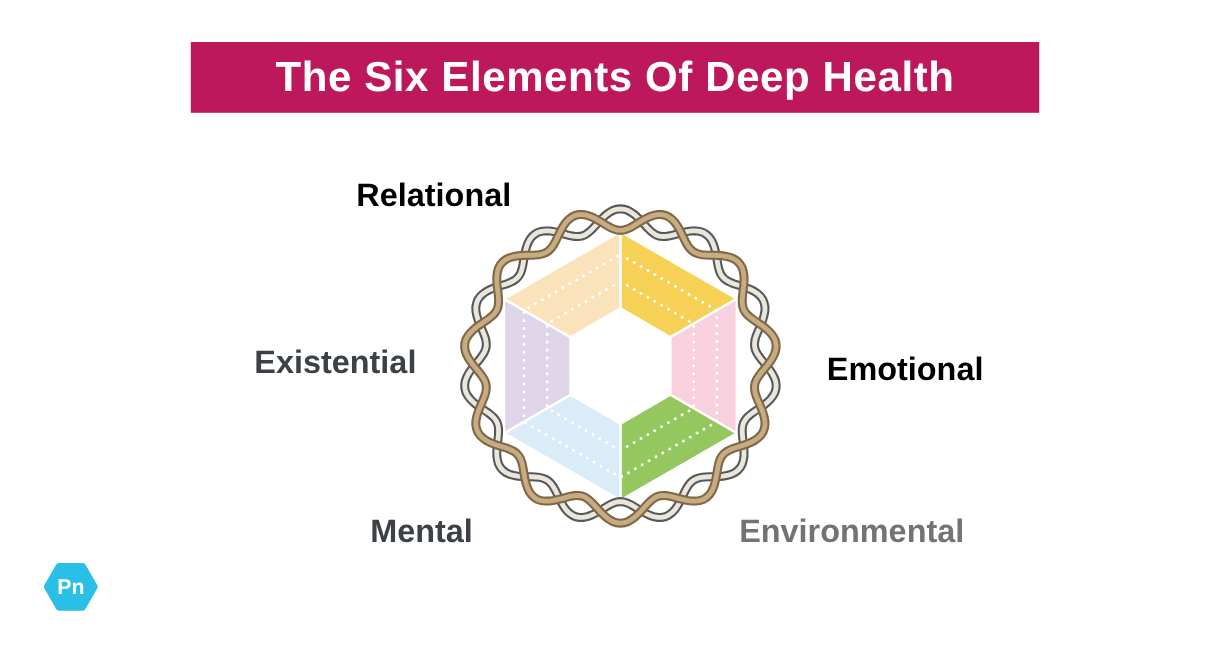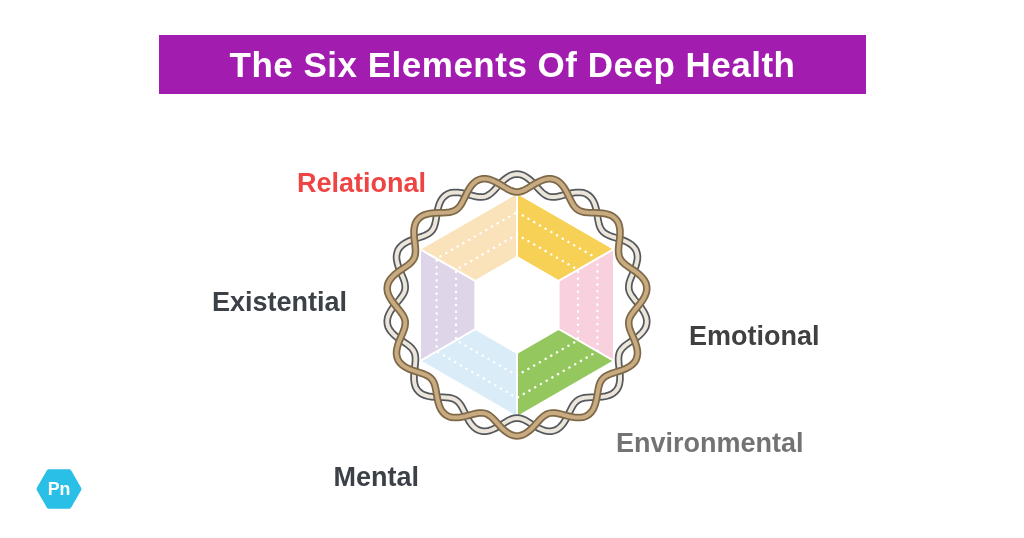--- a/index.html
+++ b/index.html
@@ -20,36 +20,36 @@
   .wheel-label{
     position:absolute;font-weight:700;font-size:27px;color:#3b4147;
     white-space:nowrap;width:220px;line-height:32px;
   }
   .lbl-right{text-align:right;}
   .lbl-left{text-align:left;}
   #lbl-relational{left:206px;top:147px;}
   #lbl-physical{left:616px;top:147px;}
   #lbl-existential{left:127px;top:286px;}
   #lbl-emotional{left:689px;top:292px;}
-  #lbl-mental{left:199px;top:427px;margin-top:34px;}
+  #lbl-mental{left:174px;top:427px;}
   #lbl-environmental{left:616px;top:427px;}
   .logo{position:absolute;left:36px;top:466px;width:46px;height:46px;}
 </style>
 </head>
 <body>
 
 <div class="stage">
 
-  <div class="banner" style="background: #a21caf;">
+  <div class="banner" style="background: #be185d;">
     <span style="color: rgb(255, 255, 255);">The Six Elements Of Deep Health</span>
   </div>
 
-  <div class="wheel-label lbl-right" id="lbl-relational" style="color: #ef4444; margin-top: 20px;">Relational</div>
+  <div class="wheel-label lbl-right" id="lbl-relational" style="color: #000000;">Relational</div>
   <div class="wheel-label lbl-right" id="lbl-existential" style="color: rgb(59, 65, 71);">Existential</div>
-  <div class="wheel-label lbl-left" id="lbl-emotional" style="color: #404040; margin-top: 28px;">Emotional</div>
+  <div class="wheel-label lbl-left" id="lbl-emotional" style="color: #000000;">Emotional</div>
   <div class="wheel-label lbl-right" id="lbl-mental" style="color: rgb(59, 65, 71);">Mental</div>
   <div class="wheel-label lbl-left" id="lbl-environmental" style="color: #737373;">Environmental</div>
 
   <div class="wheel-wrap">
     <svg id="wheel" width="280" height="280" viewBox="0 0 280 280">
         <polygon points="140.0,28.0 237.0,84.0 181.6,116.0 140.0,92.0" fill="#f7d155" stroke="#ffffff" stroke-width="2" stroke-linejoin="round"></polygon>
         <polygon points="237.0,84.0 237.0,196.0 181.6,164.0 181.6,116.0" fill="#f8d0de" stroke="#ffffff" stroke-width="2" stroke-linejoin="round"></polygon>
         <polygon points="237.0,196.0 140.0,252.0 140.0,188.0 181.6,164.0" fill="#94c75e" stroke="#ffffff" stroke-width="2" stroke-linejoin="round"></polygon>
         <polygon points="140.0,252.0 43.0,196.0 98.4,164.0 140.0,188.0" fill="#d9ecf8" stroke="#ffffff" stroke-width="2" stroke-linejoin="round"></polygon>
         <polygon points="43.0,196.0 43.0,84.0 98.4,116.0 98.4,164.0" fill="#ded5e9" stroke="#ffffff" stroke-width="2" stroke-linejoin="round"></polygon>

